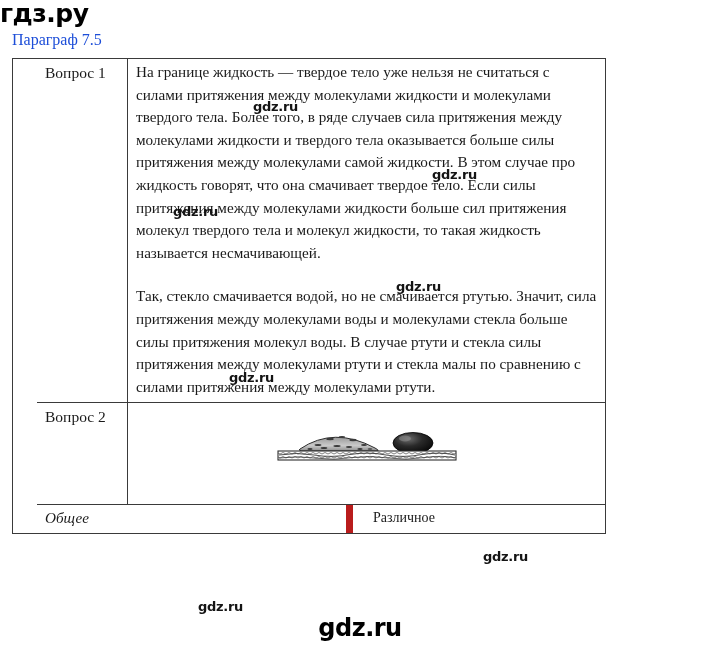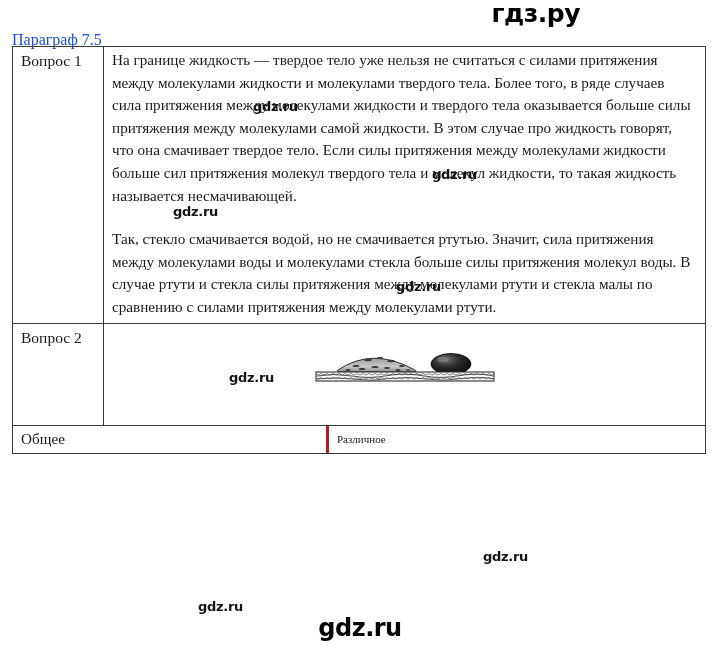--- a/index.html
+++ b/index.html
@@ -16,21 +16,21 @@
     color: #1a1a1a;
     -webkit-font-smoothing: none;
   }
 
   
   .brand-top {
     position: absolute;
     top: 0px;
     left: 0;
     width: 580px;
-    text-align: right;
+    text-align: left;
     font-family: "DejaVu Sans", "Liberation Sans", sans-serif;
     font-weight: bold;
     font-size: 25px;
     letter-spacing: -0.5px;
     color: #000000;
     line-height: 28px;
   }
 
   
   .brand-bottom {
@@ -53,26 +53,27 @@
     top: 30px;
     left: 12px;
     font-size: 16px;
     line-height: 20px;
     color: #1d4ed8;
   }
 
   
   .sheet {
     position: absolute;
-    top: 46px;
+    top: 58px;
     left: 12px;
-    width: 694px;
+    width: 594px;
     border: 1px solid #3a3a3a;
     box-sizing: border-box;
     background: transparent;
+    padding-left: 24px;
   }
   .row {
     display: flex;
     border-bottom: 1px solid #3a3a3a;
     box-sizing: border-box;
   }
   .row:last-child { border-bottom: none; }
 
   .col-label {
     width: 91px;
@@ -99,32 +100,34 @@
   
   .q3-wrap { flex: 1; display: flex; flex-direction: column; }
   .q3-row {
     display: flex;
     border-bottom: 1px solid #3a3a3a;
   }
   .q3-row:last-child { border-bottom: none; }
   .q3-cell-left {
     width: 316px;
     min-width: 316px;
-    border-right: 3px solid #b91c1c;
+    border-right: 7px solid #b91c1c;
     box-sizing: border-box;
     padding: 2px 6px 3px 8px;
     font-size: 15.2px;
     line-height: 22.5px;
+    font-style: italic;
   }
   .q3-cell-right {
     flex: 1;
     box-sizing: border-box;
     padding: 2px 6px 3px 8px;
-    font-size: 11px;
+    font-size: 14px;
     line-height: 22.5px;
+    margin-left: 12px;
   }
   .q3-cell-left div, .q3-cell-right div { white-space: pre-line; }
 
   
   .figure-block {
     height: 95px;
     position: relative;
   }
   .figure-holder {
     position: absolute;

